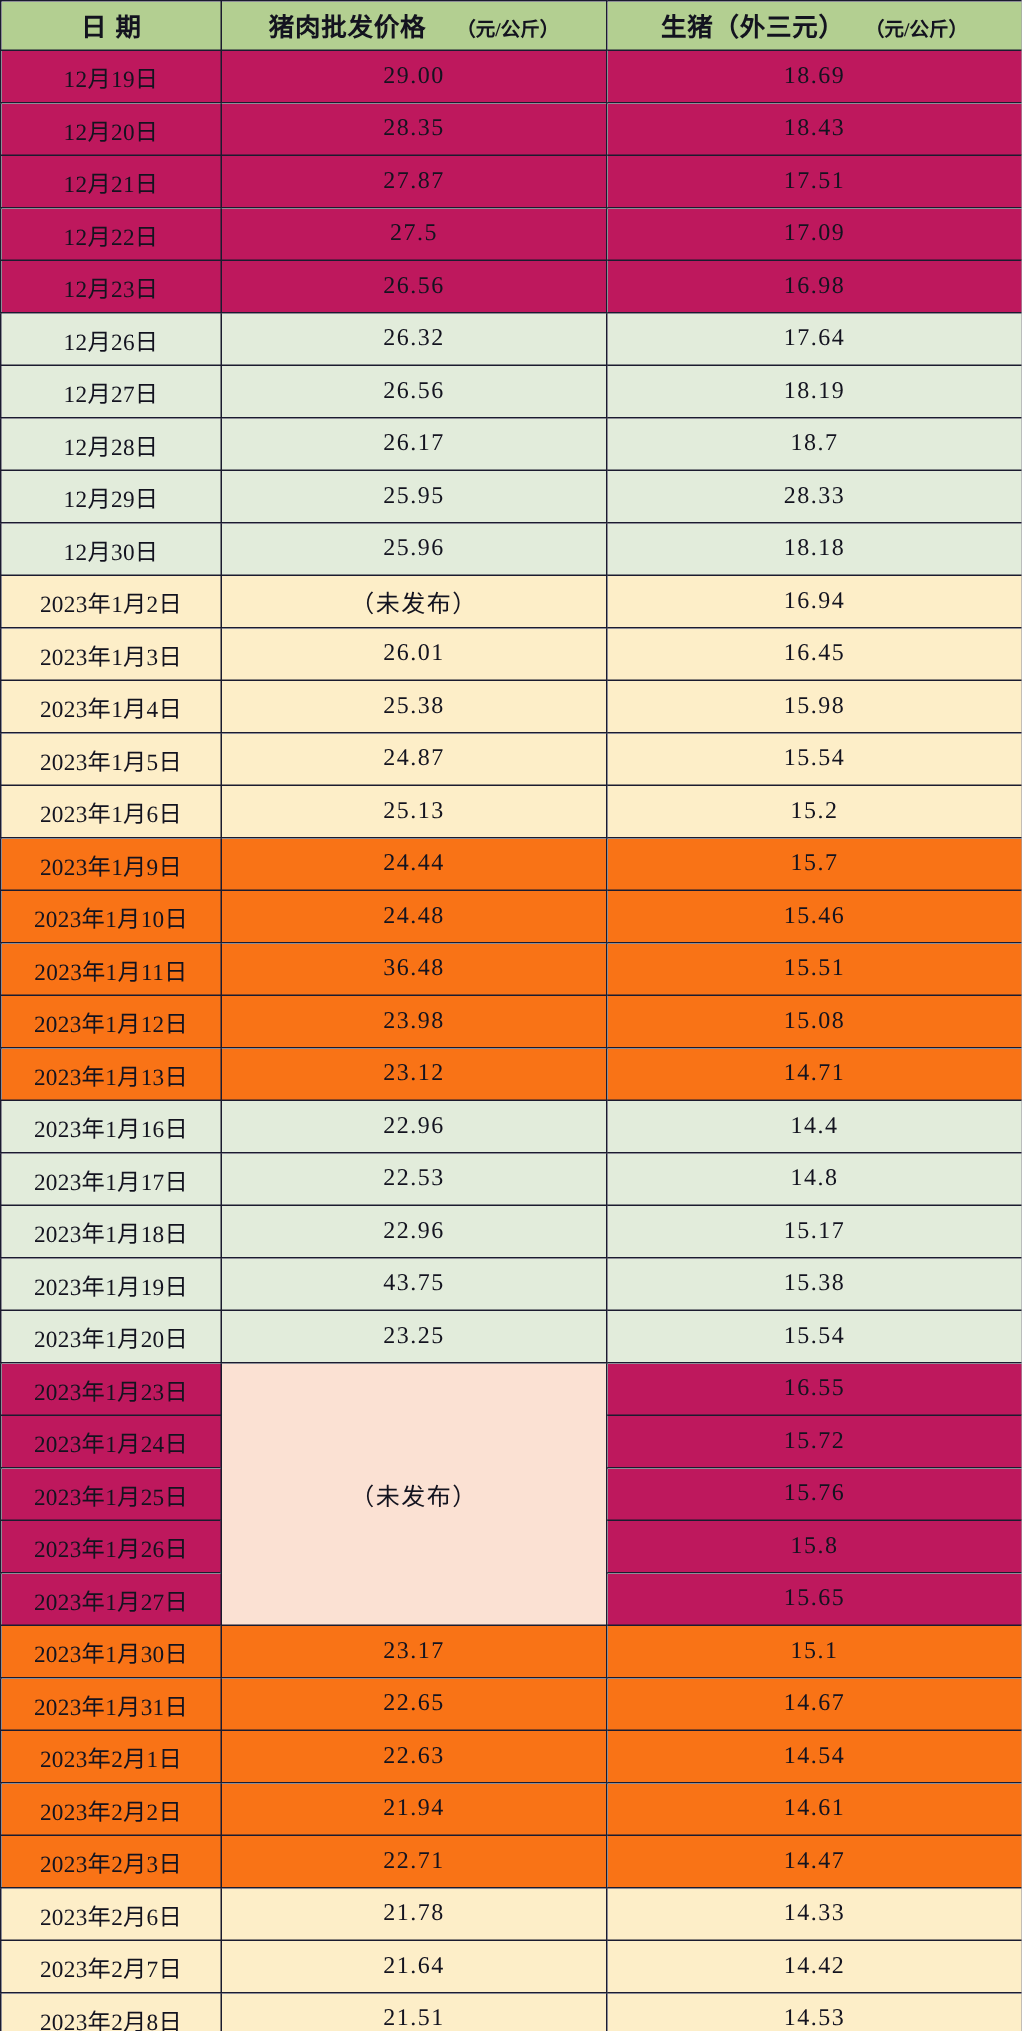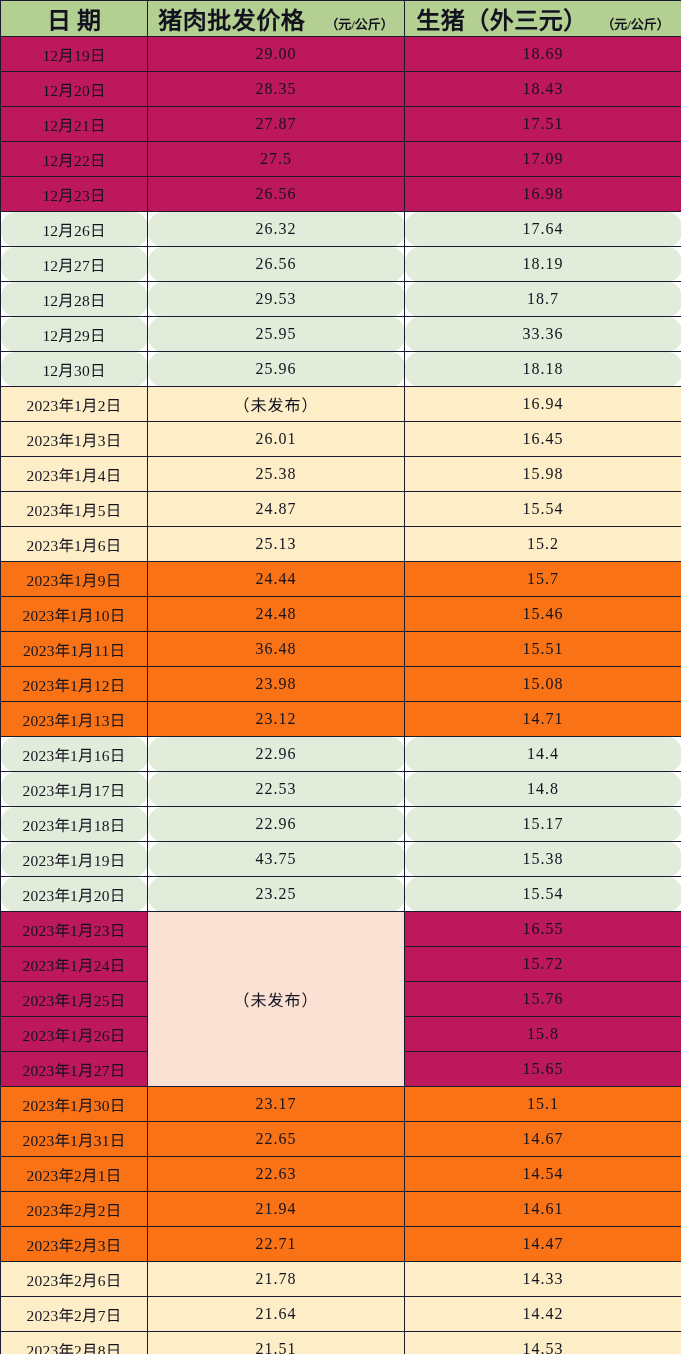--- a/index.html
+++ b/index.html
@@ -35,21 +35,21 @@
 
   
   thead tr.header-row th {
     height: 32px;
     background: #b3cf91;
     font-weight: bold;
     font-size: 19px;
     letter-spacing: 0.5px;
   }
   .hdr-main {
-    font-size: 24px;
+    font-size: 17px;
     font-weight: bold;
   }
   .hdr-unit {
     font-size: 13px;
     font-weight: bold;
     margin-left: 20px;
     letter-spacing: 0;
   }
   th.th-date .hdr-main {
     letter-spacing: 6px;
@@ -73,21 +73,21 @@
     font-size: 16px;
     letter-spacing: 1px;
   }
   td.merged-cell {
     font-size: 16px;
     letter-spacing: 1px;
   }
 
   
   .band-pink   > td { background: #be185d; }
-  .band-green  > td { background: #e2ecdb; border-radius: 15px; }
+  .band-green  > td { background: #e2ecdb; }
   .band-yellow > td { background: #fdeec8; }
   .band-blue   > td { background: #f97316; }
 
   td.band-pink-cell   { background: #fbe1d3; }
 </style>
 </head>
 <body>
 
 <table class="price-table">
   <colgroup>
@@ -139,27 +139,27 @@
         <td class="num-cell">26.32</td>
         <td class="num-cell">17.64</td>
       </tr>
       <tr class="band-green">
         <td class="date-cell">12月27日</td>
         <td class="num-cell">26.56</td>
         <td class="num-cell">18.19</td>
       </tr>
       <tr class="band-green">
         <td class="date-cell">12月28日</td>
-        <td class="num-cell">29.53</td>
+        <td class="num-cell">26.17</td>
         <td class="num-cell">18.7</td>
       </tr>
       <tr class="band-green">
         <td class="date-cell">12月29日</td>
         <td class="num-cell">25.95</td>
-        <td class="num-cell">33.36</td>
+        <td class="num-cell">28.33</td>
       </tr>
       <tr class="band-green">
         <td class="date-cell">12月30日</td>
         <td class="num-cell">25.96</td>
         <td class="num-cell">18.18</td>
       </tr>
       <tr class="band-yellow">
         <td class="date-cell">2023年1月2日</td>
         <td class="num-cell">（未发布）</td>
         <td class="num-cell">16.94</td>

